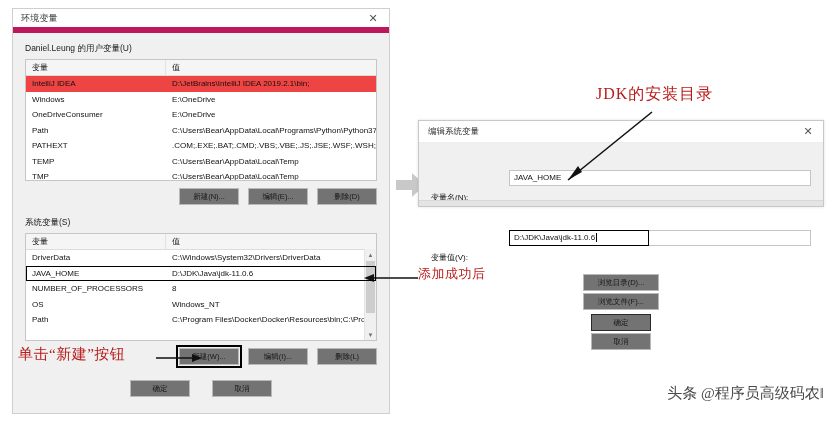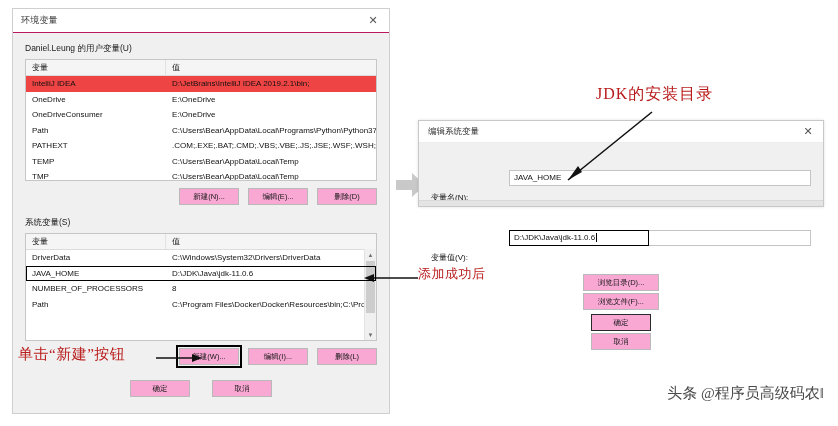--- a/index.html
+++ b/index.html
@@ -23,21 +23,21 @@
     top: 8px;
     width: 378px;
     height: 406px;
     background: #f0f0f0;
     border: 1px solid #cfcfcf;
     box-sizing: border-box;
   }
   .env-titlebar {
     height: 24px;
     background: #ffffff;
-    border-bottom: 1px solid #be185d;
+    border-bottom: 6px solid #be185d;
     display: flex;
     align-items: center;
     padding: 0 4px 0 8px;
     box-sizing: border-box;
   }
   .env-title {
     font-size: 9px;
     color: #333;
     letter-spacing: .2px;
   }
@@ -150,21 +150,21 @@
   
   .btn-row {
     display: flex;
     justify-content: flex-end;
     gap: 9px;
     margin-top: 7px;
   }
   .btn {
     width: 60px;
     height: 17px;
-    background: #f9a8d4;
+    background: #737373;
     border: 1px solid #b9b9b9;
     font-size: 7.5px;
     color: #161616;
     display: flex;
     align-items: center;
     justify-content: center;
     box-sizing: border-box;
     white-space: nowrap;
   }
   .btn.highlight {
@@ -345,21 +345,21 @@
       <div class="list-head">
         <div class="col col-name">变量</div>
         <div class="col col-value">值</div>
       </div>
       <div class="list-rows" id="user-rows">
           <div class="list-row sel">
             <div class="cell name">IntelliJ IDEA</div>
             <div class="cell value">D:\JetBrains\IntelliJ IDEA 2019.2.1\bin;</div>
           </div>
           <div class="list-row">
-            <div class="cell name">OneDrive</div>
+            <div class="cell name">Windows</div>
             <div class="cell value">E:\OneDrive</div>
           </div>
           <div class="list-row">
             <div class="cell name">OneDriveConsumer</div>
             <div class="cell value">E:\OneDrive</div>
           </div>
           <div class="list-row">
             <div class="cell name">Path</div>
             <div class="cell value">C:\Users\Bear\AppData\Local\Programs\Python\Python37-32...</div>
           </div>
@@ -396,20 +396,24 @@
             <div class="cell name">DriverData</div>
             <div class="cell value">C:\Windows\System32\Drivers\DriverData</div>
           </div>
           <div class="list-row boxed">
             <div class="cell name">JAVA_HOME</div>
             <div class="cell value">D:\JDK\Java\jdk-11.0.6</div>
           </div>
           <div class="list-row">
             <div class="cell name">NUMBER_OF_PROCESSORS</div>
             <div class="cell value">8</div>
+          </div>
+          <div class="list-row">
+            <div class="cell name">OS</div>
+            <div class="cell value">Windows_NT</div>
           </div>
           <div class="list-row">
             <div class="cell name">Path</div>
             <div class="cell value">C:\Program Files\Docker\Docker\Resources\bin;C:\Program ...</div>
           </div>
         </div>
       <div class="vscroll">
         <div class="vs-arrow up">▲</div>
         <div class="vs-thumb"></div>
         <div class="vs-arrow down">▼</div>

